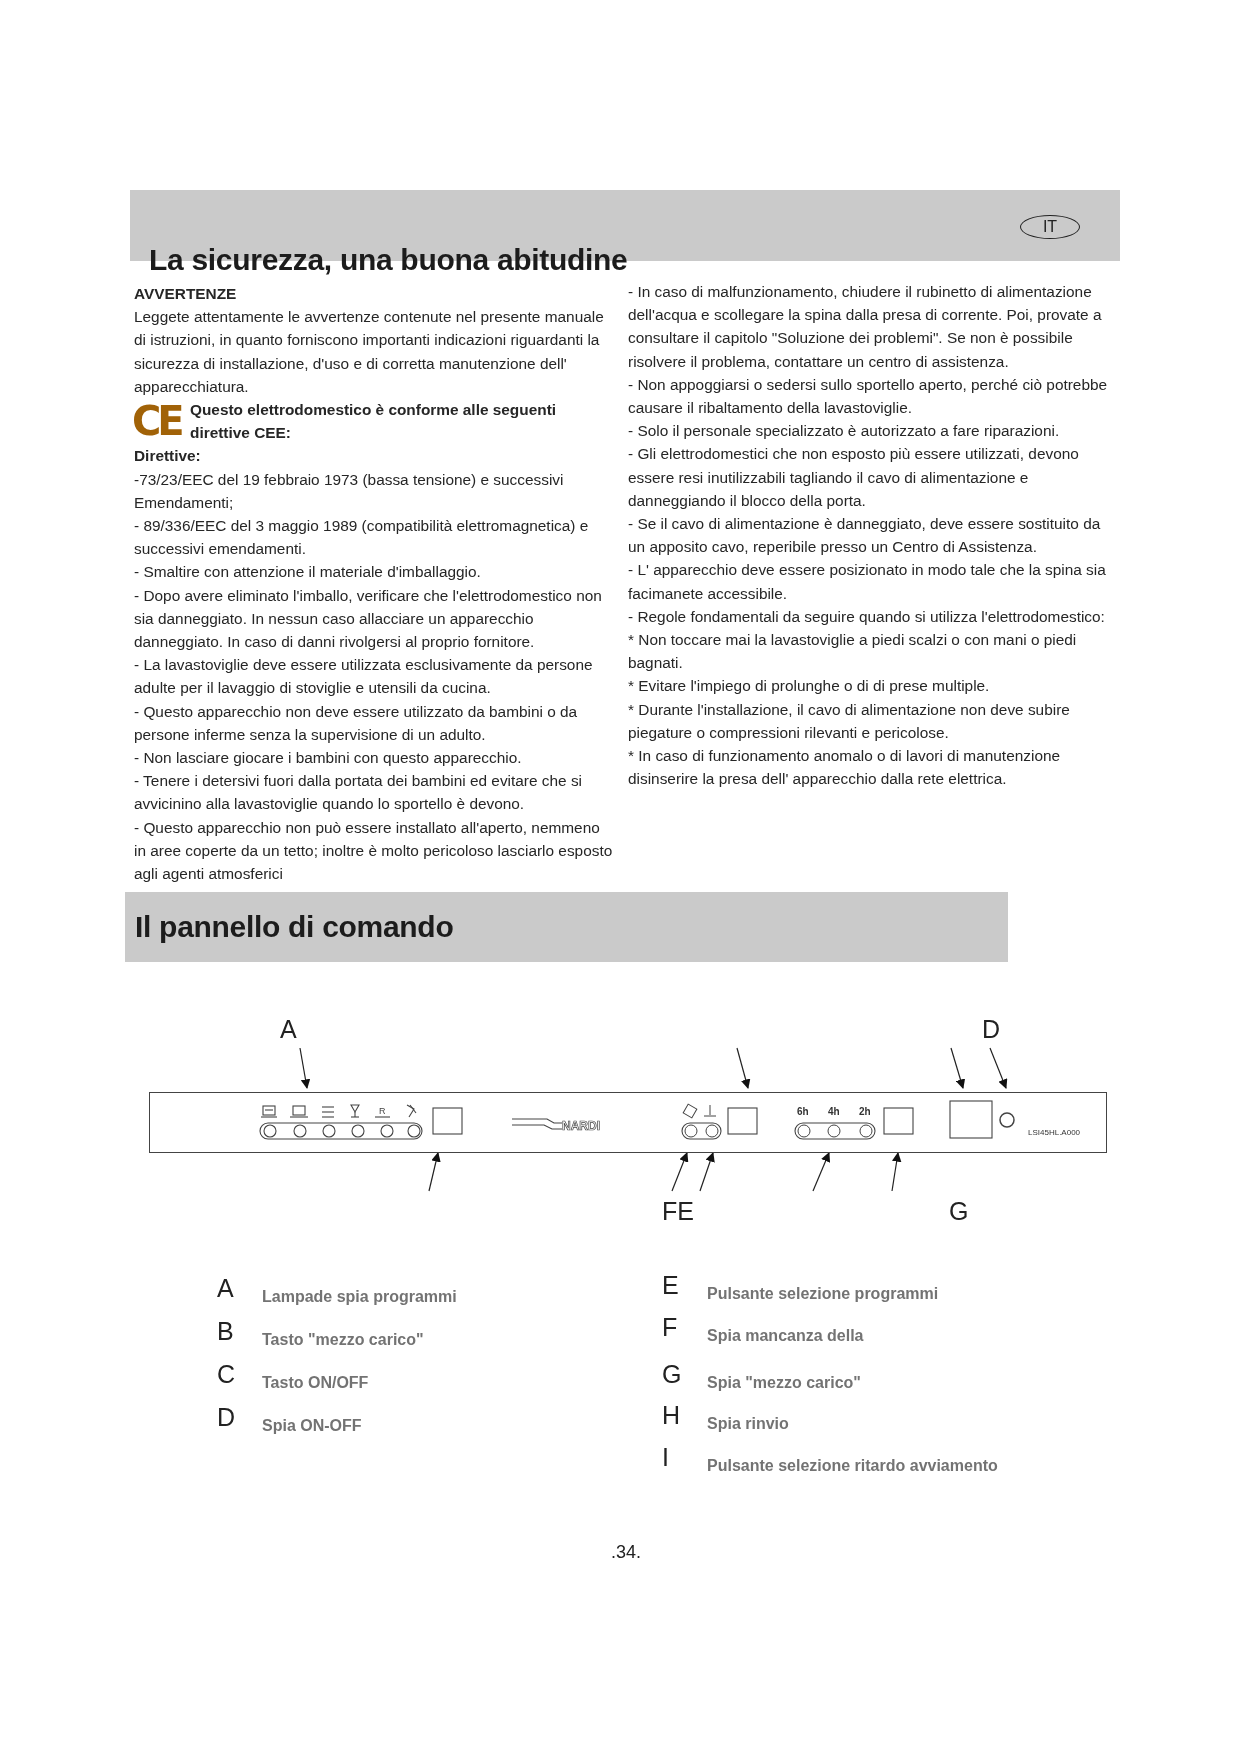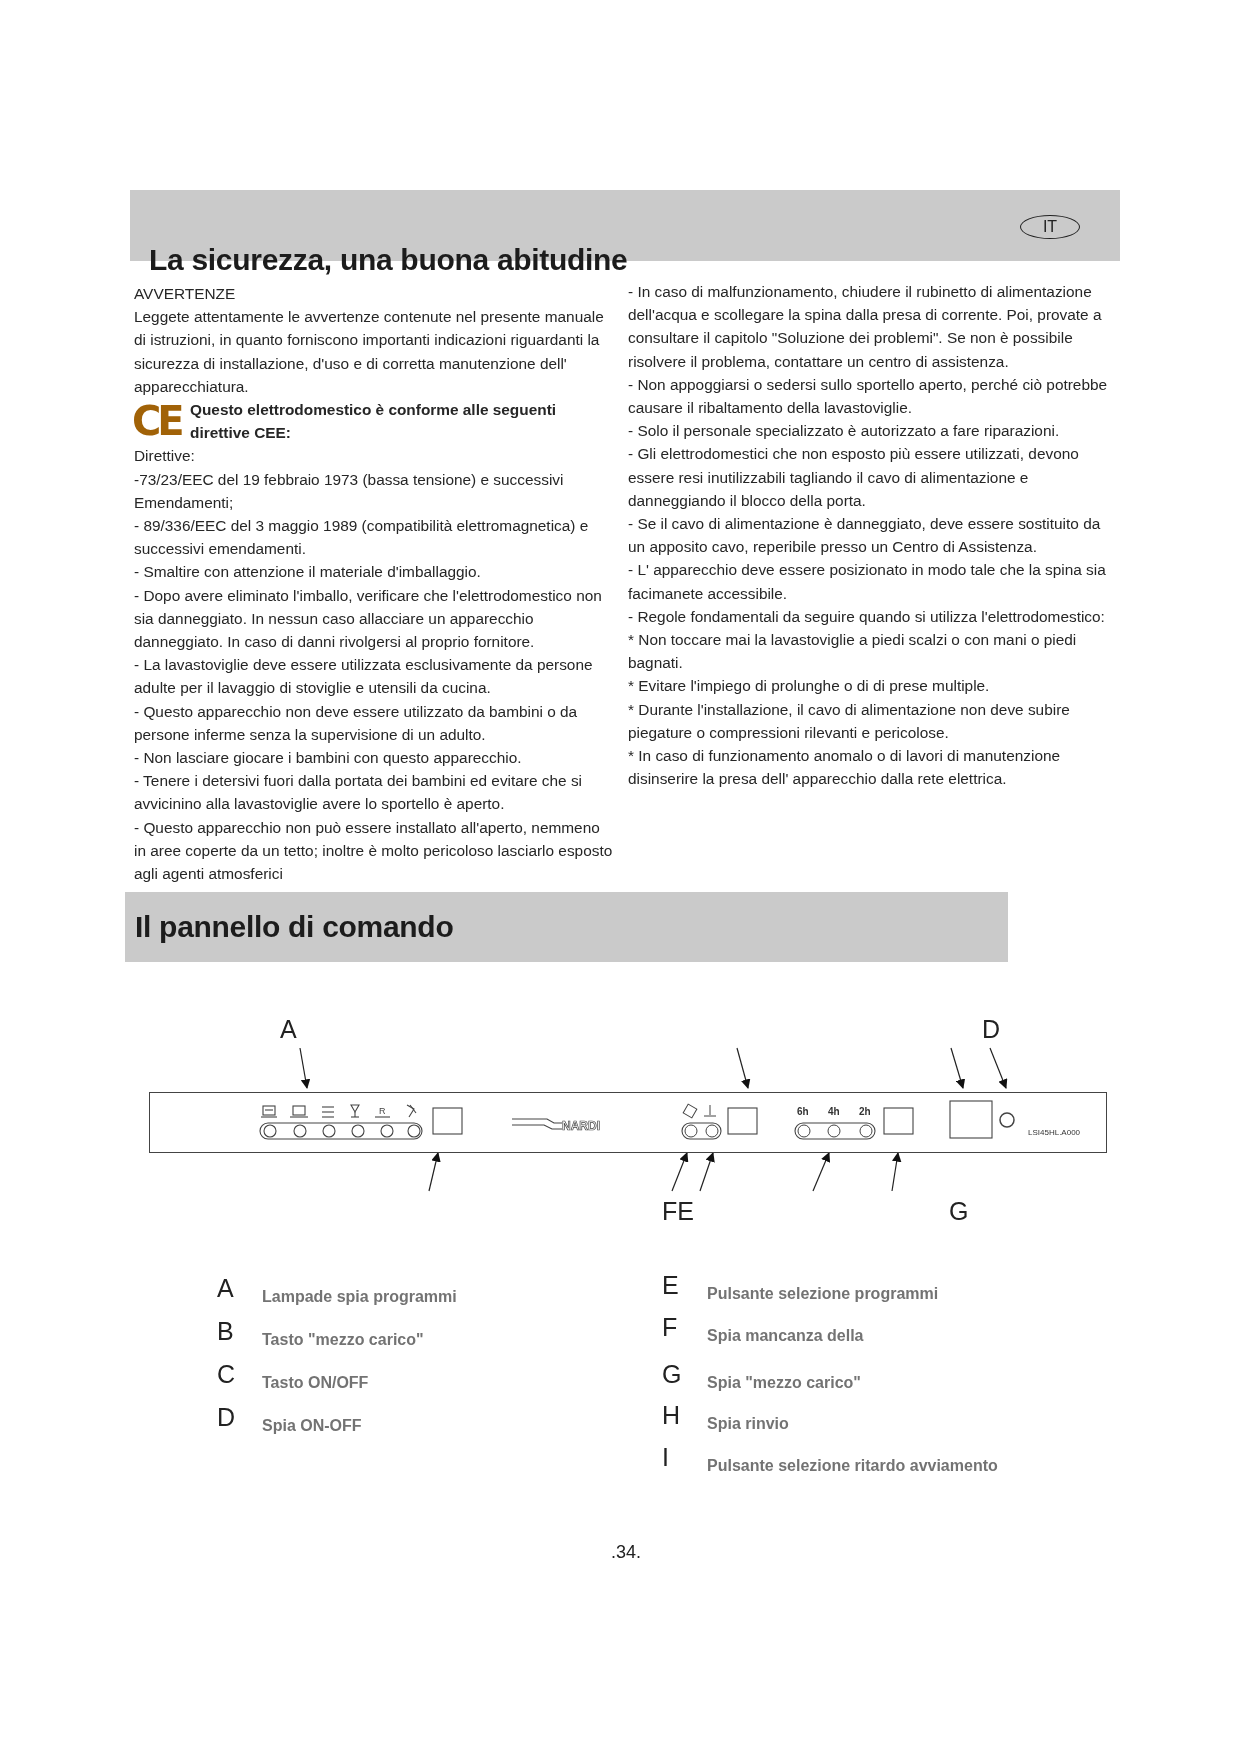--- a/index.html
+++ b/index.html
@@ -10,21 +10,21 @@
   #hdr1 { left:130px; top:190px; width:990px; height:71px; }
   #hdr1 .title { left:19px; top:17px;margin-top:36px; }
   #hdr2 { left:125px; top:892px; width:883px; height:70px; }
   #hdr2 .title { left:10px; top:18px; }
   .lang-badge { position:absolute; right:40px; top:25px; width:58px; height:22px; border:1.5px solid #222; border-radius:50%;
                 font-size:16px; text-align:center; line-height:22px; color:#222; }
   .col { position:absolute; font-size:15.4px; line-height:23.2px; color:#262626; }
   #colL { left:134px; top:282px; width:480px; }
   #colR { left:628px; top:280px; width:490px; }
   .col p { margin:0; }
-  .bold { font-weight:normal; }
+  .bold { font-weight:bold; }
   .ce-row { position:relative; padding-left:56px; }
   .ce-mark { position:absolute; left:-2px; top:3px; font-size:40px; font-weight:bold; line-height:40px; letter-spacing:-4px; color:#a16207;
              font-family:"DejaVu Sans", sans-serif; }
   .ce-text { font-weight:bold; }
   
   #diagram { position:absolute; left:0; top:0; width:1241px; height:1754px; pointer-events:none; }
   #diagram * { pointer-events:auto; }
   .diag-letter { position:absolute; font-size:25px; color:#222; }
   .panel { position:absolute; left:149px; top:1092px; width:956px; height:59px; border:1.5px solid #444; background:#fff; }
   .legend { position:absolute; font-size:16px; }
@@ -49,21 +49,21 @@
     <p class="ce-text">Questo elettrodomestico è conforme alle seguenti direttive CEE:</p>
   </div>
   <p class="bold">Direttive:</p>
   <p>-73/23/EEC del 19 febbraio 1973 (bassa tensione) e successivi Emendamenti;</p>
   <p>- 89/336/EEC del 3 maggio 1989 (compatibilità elettromagnetica) e successivi emendamenti.</p>
   <p>- Smaltire con attenzione il materiale d'imballaggio.</p>
   <p>- Dopo avere eliminato l'imballo, verificare che l'elettrodomestico non sia danneggiato. In nessun caso allacciare un apparecchio danneggiato. In caso di danni rivolgersi al proprio fornitore.</p>
   <p>- La lavastoviglie deve essere utilizzata esclusivamente da persone adulte per il lavaggio di stoviglie e utensili da cucina.</p>
   <p>- Questo apparecchio non deve essere utilizzato da bambini o da persone inferme senza la supervisione di un adulto.</p>
   <p>- Non lasciare giocare i bambini con questo apparecchio.</p>
-  <p>- Tenere i detersivi fuori dalla portata dei bambini ed evitare che si avvicinino alla lavastoviglie avere lo sportello è aperto.</p>
+  <p>- Tenere i detersivi fuori dalla portata dei bambini ed evitare che si avvicinino alla lavastoviglie quando lo sportello è devono.</p>
   <p>- Questo apparecchio non può essere installato all'aperto, nemmeno in aree coperte da un tetto; inoltre è molto pericoloso lasciarlo esposto agli agenti atmosferici</p>
 </div>
 
 <div id="colR" class="col">
   <p>- In caso di malfunzionamento, chiudere il rubinetto di alimentazione dell'acqua e scollegare la spina dalla presa di corrente. Poi, provate a consultare il capitolo "Soluzione dei problemi". Se non è possibile risolvere il problema, contattare un centro di assistenza.</p>
   <p>- Non appoggiarsi o sedersi sullo sportello aperto, perché ciò potrebbe causare il ribaltamento della lavastoviglie.</p>
   <p>- Solo il personale specializzato è autorizzato a fare riparazioni.</p>
   <p>- Gli elettrodomestici che non esposto più essere utilizzati, devono essere resi inutilizzabili tagliando il cavo di alimentazione e danneggiando il blocco della porta.</p>
   <p>- Se il cavo di alimentazione è danneggiato, deve essere sostituito da un apposito cavo, reperibile presso un Centro di Assistenza.</p>
   <p>- L' apparecchio deve essere posizionato in modo tale che la spina sia facimanete accessibile.</p>

